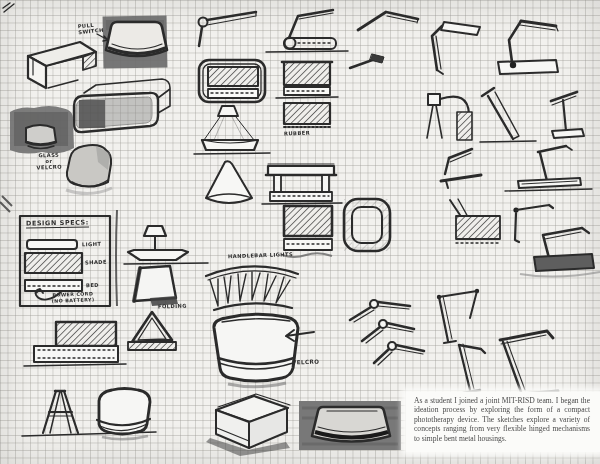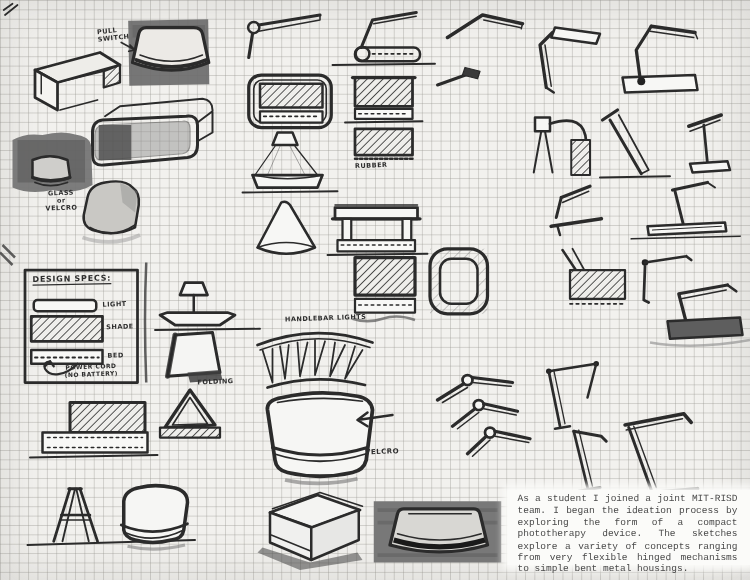--- a/index.html
+++ b/index.html
@@ -22,21 +22,21 @@
   }
   .ann.center{text-align:center;}
   .ann.title{font-size:6.4px;letter-spacing:.6px;border-bottom:1.2px solid #2e2e2e;
     padding-bottom:1px;transform:rotate(-1deg);}
   .caption-panel{
     position:absolute;left:406px;top:392px;width:194px;height:60px;
     background:#fbfbf9;box-shadow:0 0 6px 4px #fbfbf9;
   }
   .caption-panel p{
     margin:4px 10px 0 8px;font-size:7.6px;line-height:9.4px;color:#4a4a4a;
-    text-align:justify;font-family:Liberation Mono, monospace;
+    text-align:justify;font-family:Liberation Serif, serif;
   }
 </style>
 </head>
 <body>
 
 <div class="page">
 
   <svg class="sketch-svg" viewBox="0 0 600 464">
     <defs>
       <pattern id="h1" width="4.5" height="4.5" patternUnits="userSpaceOnUse" patternTransform="rotate(45)">

